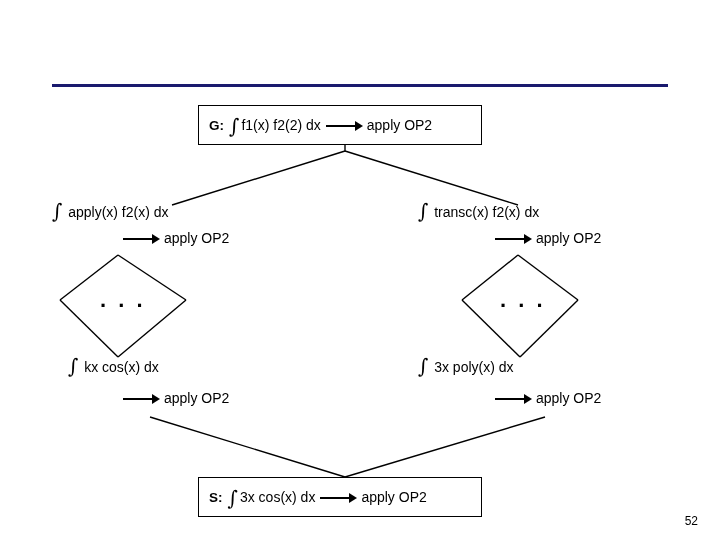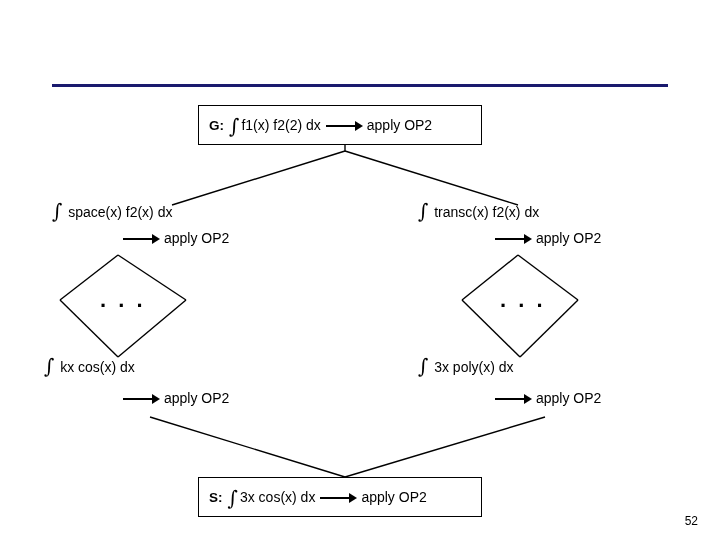--- a/index.html
+++ b/index.html
@@ -181,21 +181,21 @@
       <span class="expr">f1(x) f2(2) dx</span>
       <span class="arrow-gap">
         <span class="shaft"></span>
           <span class="head"></span>
       </span>
       <span class="expr">apply OP2</span>
     </div>
 
     <div class="expr-node" style="left:52px; top:105px;">
       <span class="intsign">∫</span>
-      <span class="expr">space(x) f2(x) dx</span>
+      <span class="expr">apply(x) f2(x) dx</span>
     </div>
     <div class="apply-node" style="left:118px; top:135px;">
       <span class="arrow-gap">
         <span class="shaft"></span>
           <span class="head"></span>
       </span>
       <span class="expr">apply OP2</span>
     </div>
 
     <div class="expr-node" style="left:418px; top:105px;">
@@ -206,21 +206,21 @@
       <span class="arrow-gap">
         <span class="shaft"></span>
           <span class="head"></span>
       </span>
       <span class="expr">apply OP2</span>
     </div>
 
     <div class="dots" style="left:100px; top:192px;">. . .</div>
     <div class="dots" style="left:500px; top:192px;">. . .</div>
 
-    <div class="expr-node" style="left:44px; top:260px;text-align:center;">
+    <div class="expr-node" style="left:68px; top:260px;text-align:center;">
       <span class="intsign">∫</span>
       <span class="expr">kx cos(x) dx</span>
     </div>
     <div class="apply-node" style="left:118px; top:295px;">
       <span class="arrow-gap">
         <span class="shaft"></span>
           <span class="head"></span>
       </span>
       <span class="expr">apply OP2</span>
     </div>

